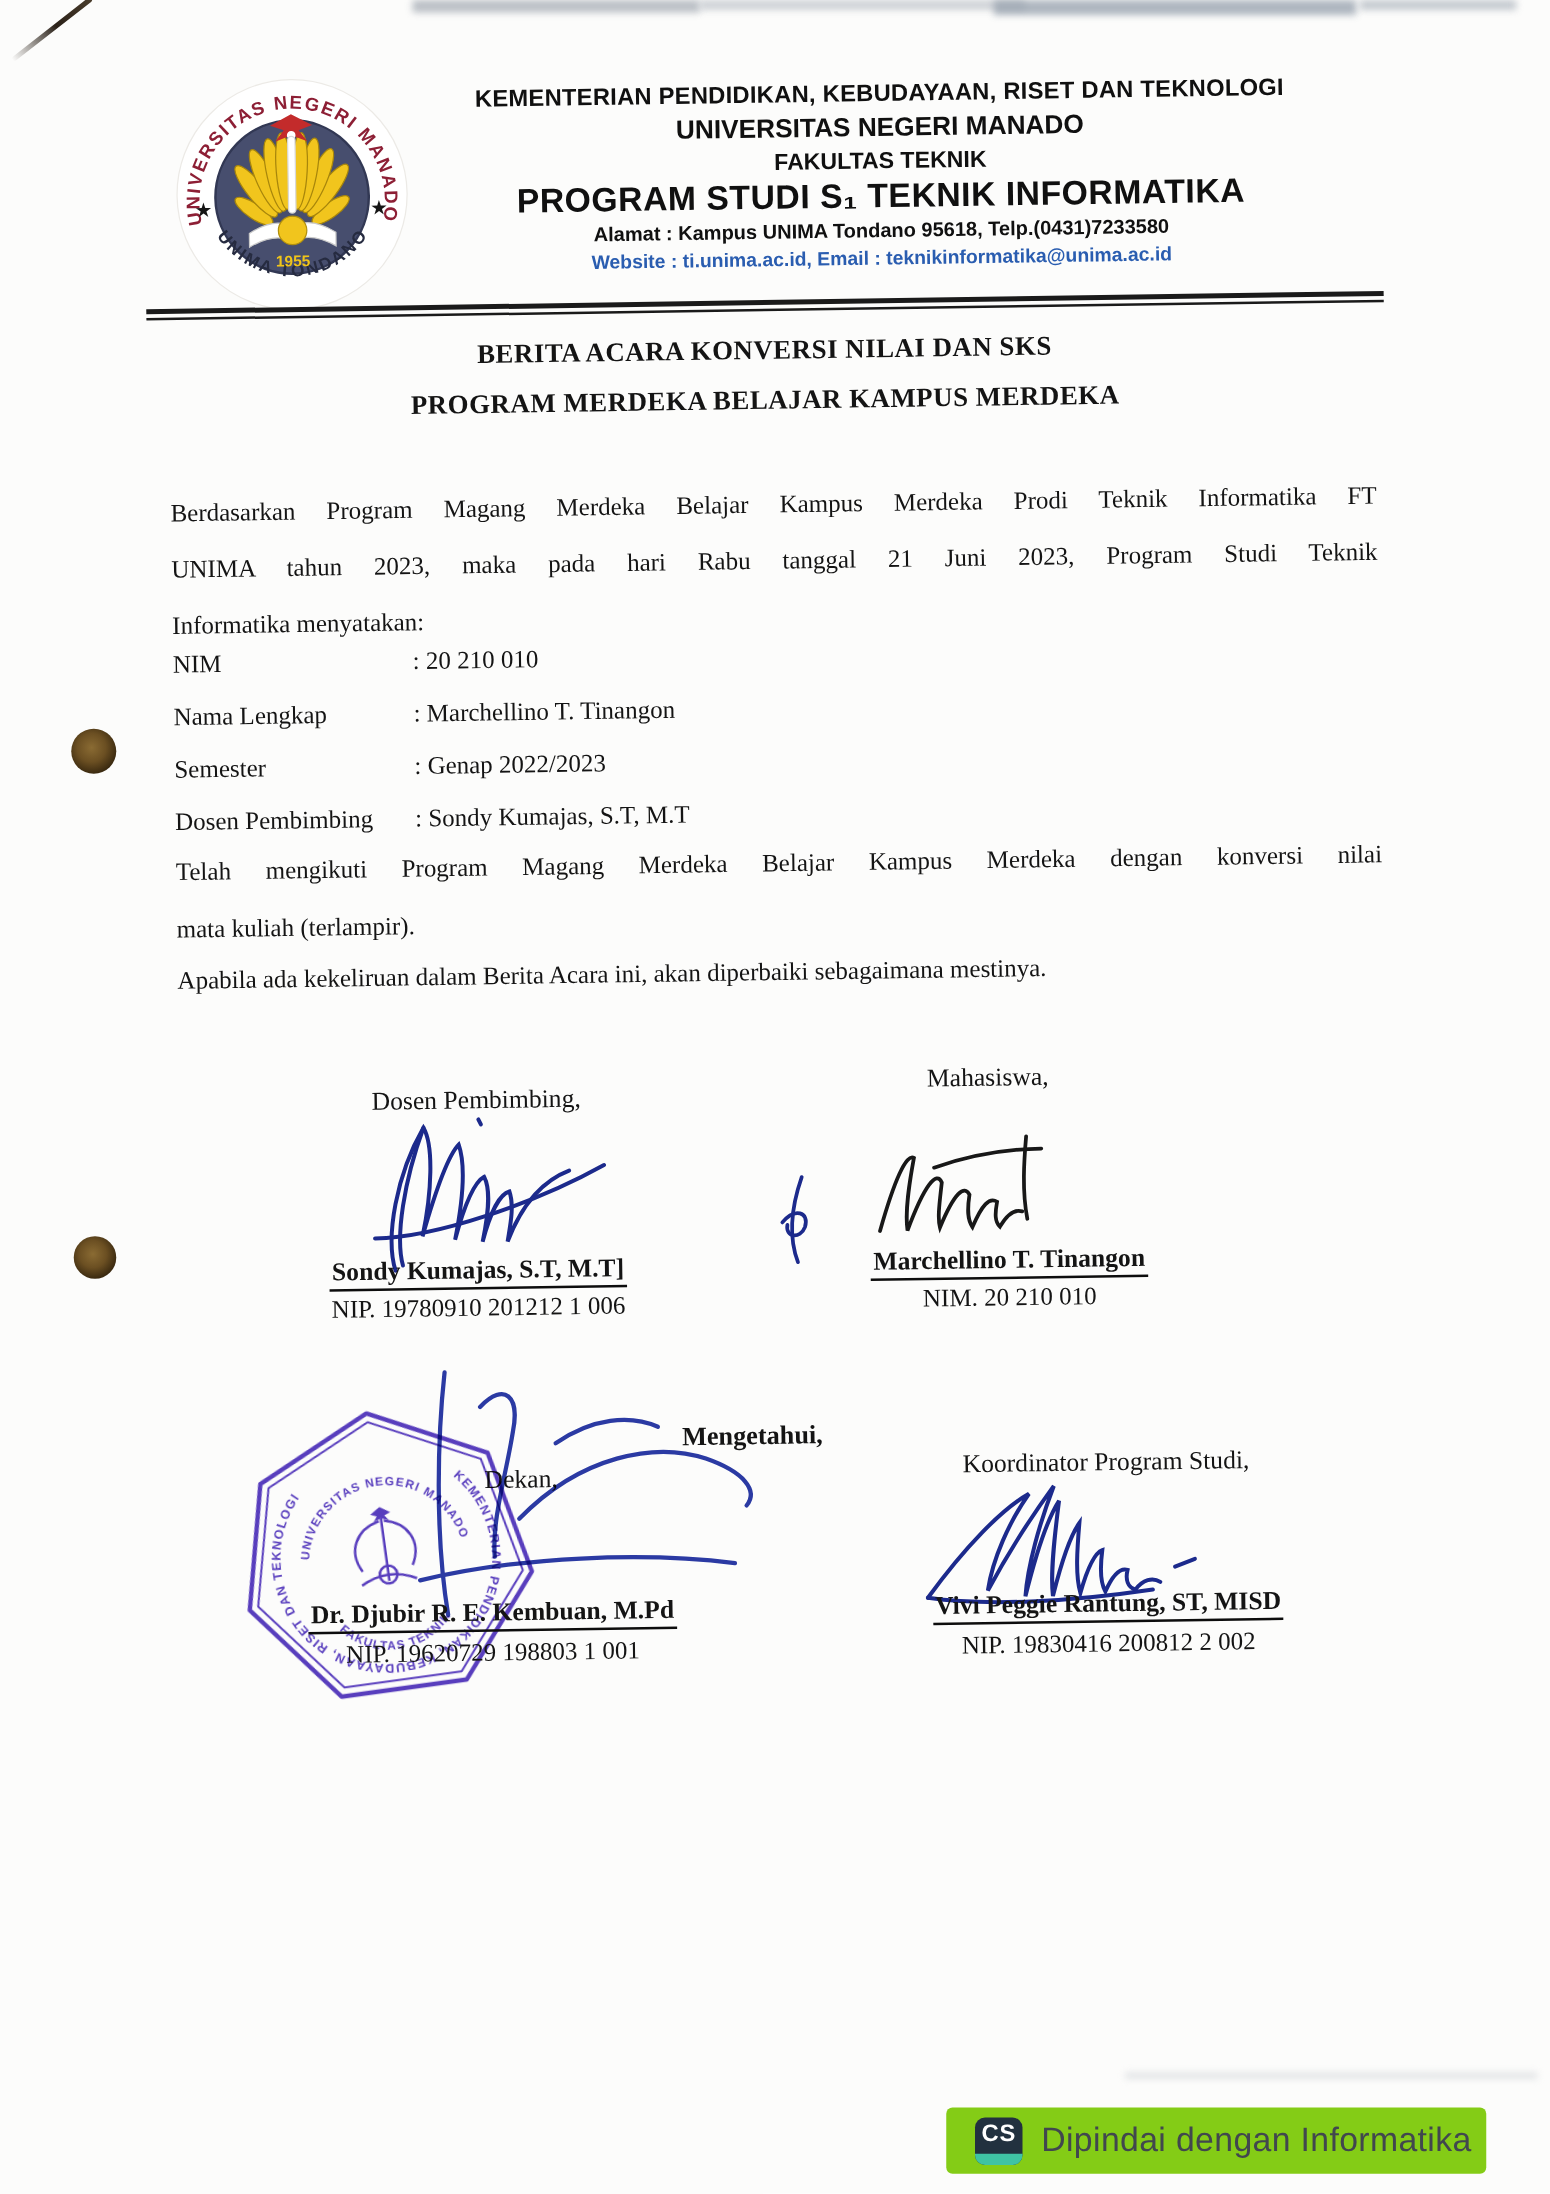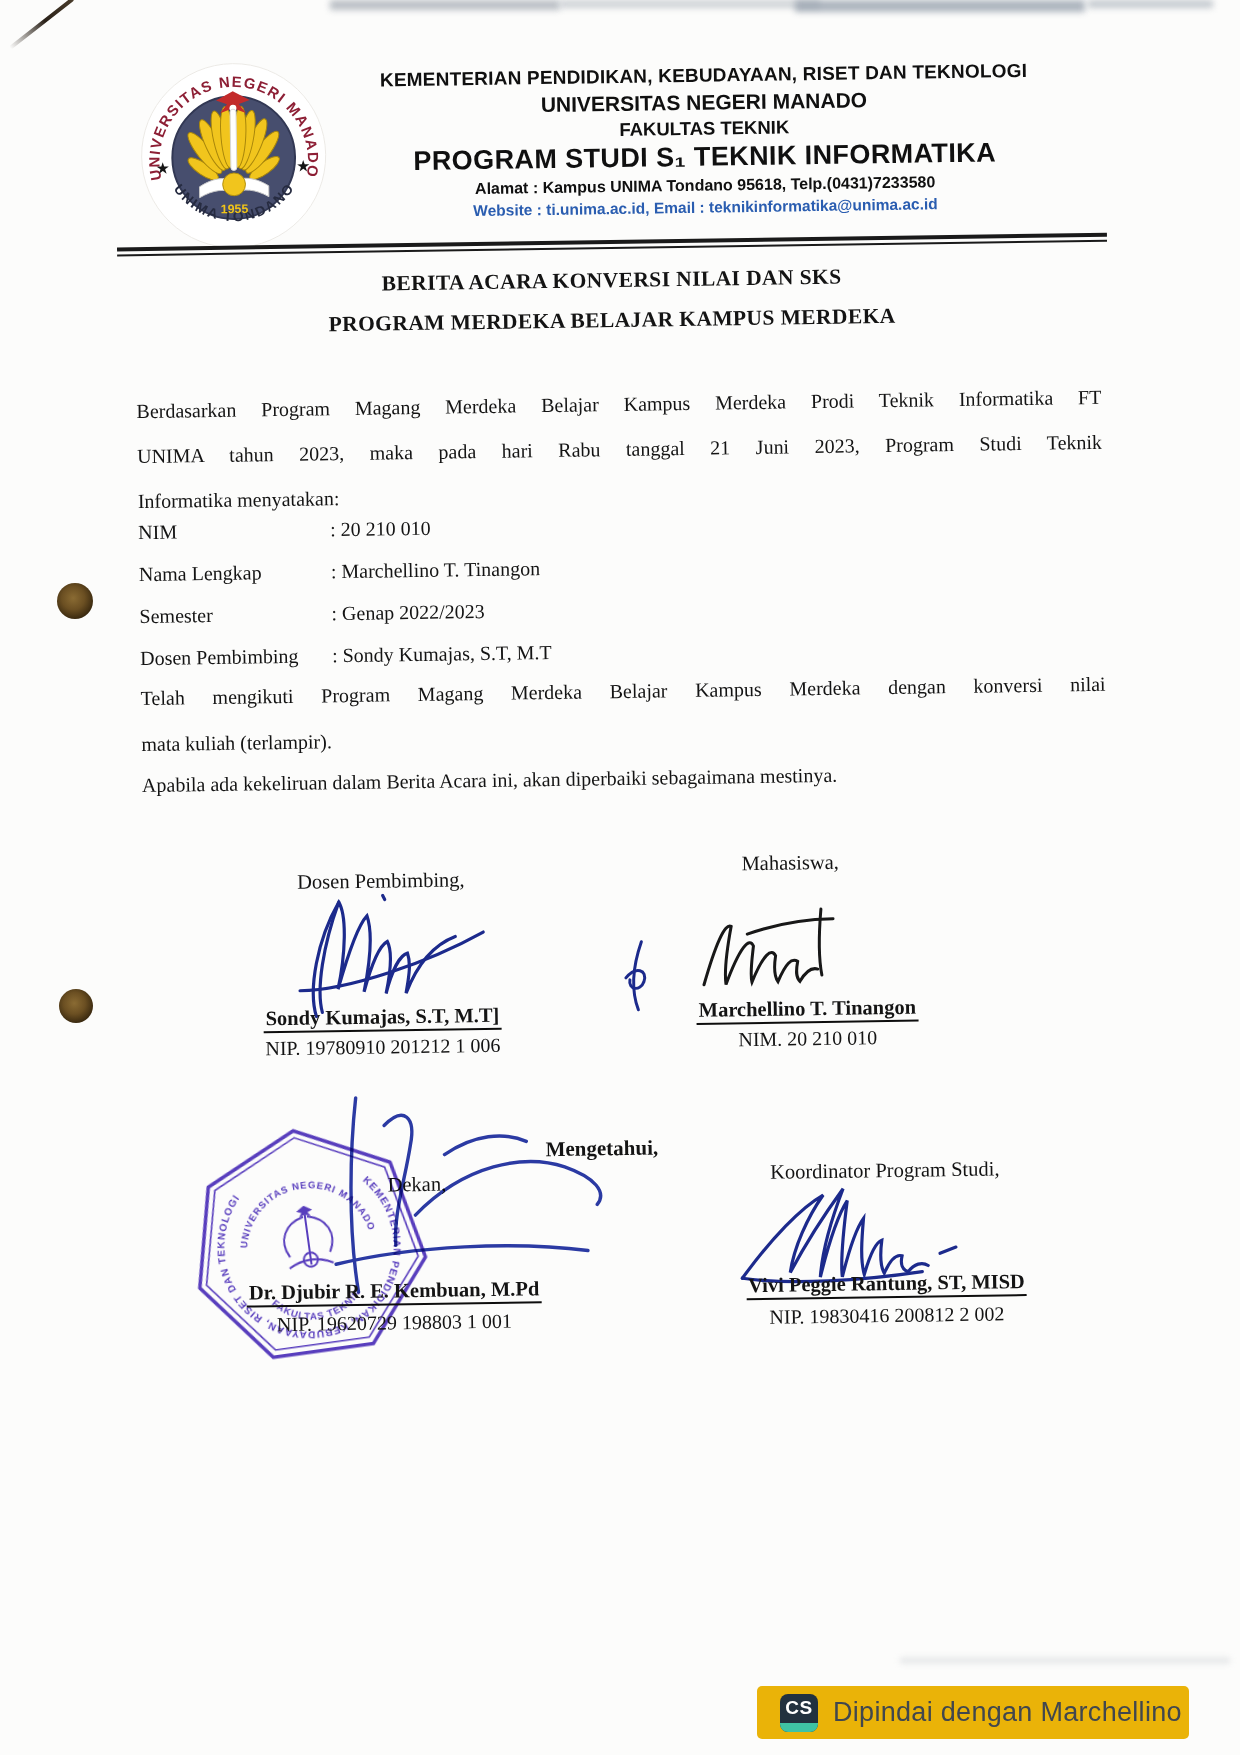--- a/index.html
+++ b/index.html
@@ -45,21 +45,21 @@
 
   
   .role{font-size:20.5px;text-align:center;}
   .bold-role{font-weight:700;font-size:21px;}
   .sig-name-wrap{text-align:center;font-size:20.5px;}
   .uname{display:inline-block;font-weight:700;border-bottom:2.5px solid #0d0d0d;padding:0 2px 1px;}
   .nipline{text-align:center;font-size:20px;}
   .ink{mix-blend-mode:multiply;}
 
   
-  .cam-bar{position:absolute;left:757px;top:1686px;width:432px;height:53px;background:#eab308;
+  .cam-bar{position:absolute;left:757px;top:1686px;width:432px;height:53px;background:#84cc16;
            border-radius:5px;display:flex;align-items:center;padding-left:23px;box-sizing:border-box;
            font-family:"Liberation Sans","DejaVu Sans",sans-serif;}
   .cs-icon{position:relative;width:38px;height:38px;background:#22313f;border-radius:8px;flex:none;}
   .cs-icon span{position:absolute;top:3px;left:0;width:100%;text-align:center;color:#fff;
                 font-weight:700;font-size:19px;letter-spacing:.5px;}
   .cs-strip{position:absolute;bottom:0;left:0;width:100%;height:9px;background:#3fc3a4;
             border-radius:0 0 8px 8px;}
   .cam-text{margin-left:15px;font-size:27px;color:#41474e;letter-spacing:.3px;}
 </style>
 </head>
@@ -257,16 +257,16 @@
     </div>
     <div class="abs nipline" style="left:697px;top:1308px;width:366px;">NIP. 19830416 200812 2 002</div>
 
   </div>
 
   <div class="cam-bar">
     <div class="cs-icon">
       <span>CS</span>
       <div class="cs-strip"></div>
     </div>
-    <div class="cam-text">Dipindai dengan Marchellino</div>
+    <div class="cam-text">Dipindai dengan Informatika</div>
   </div>
 
 </div>
 
 </body></html>

